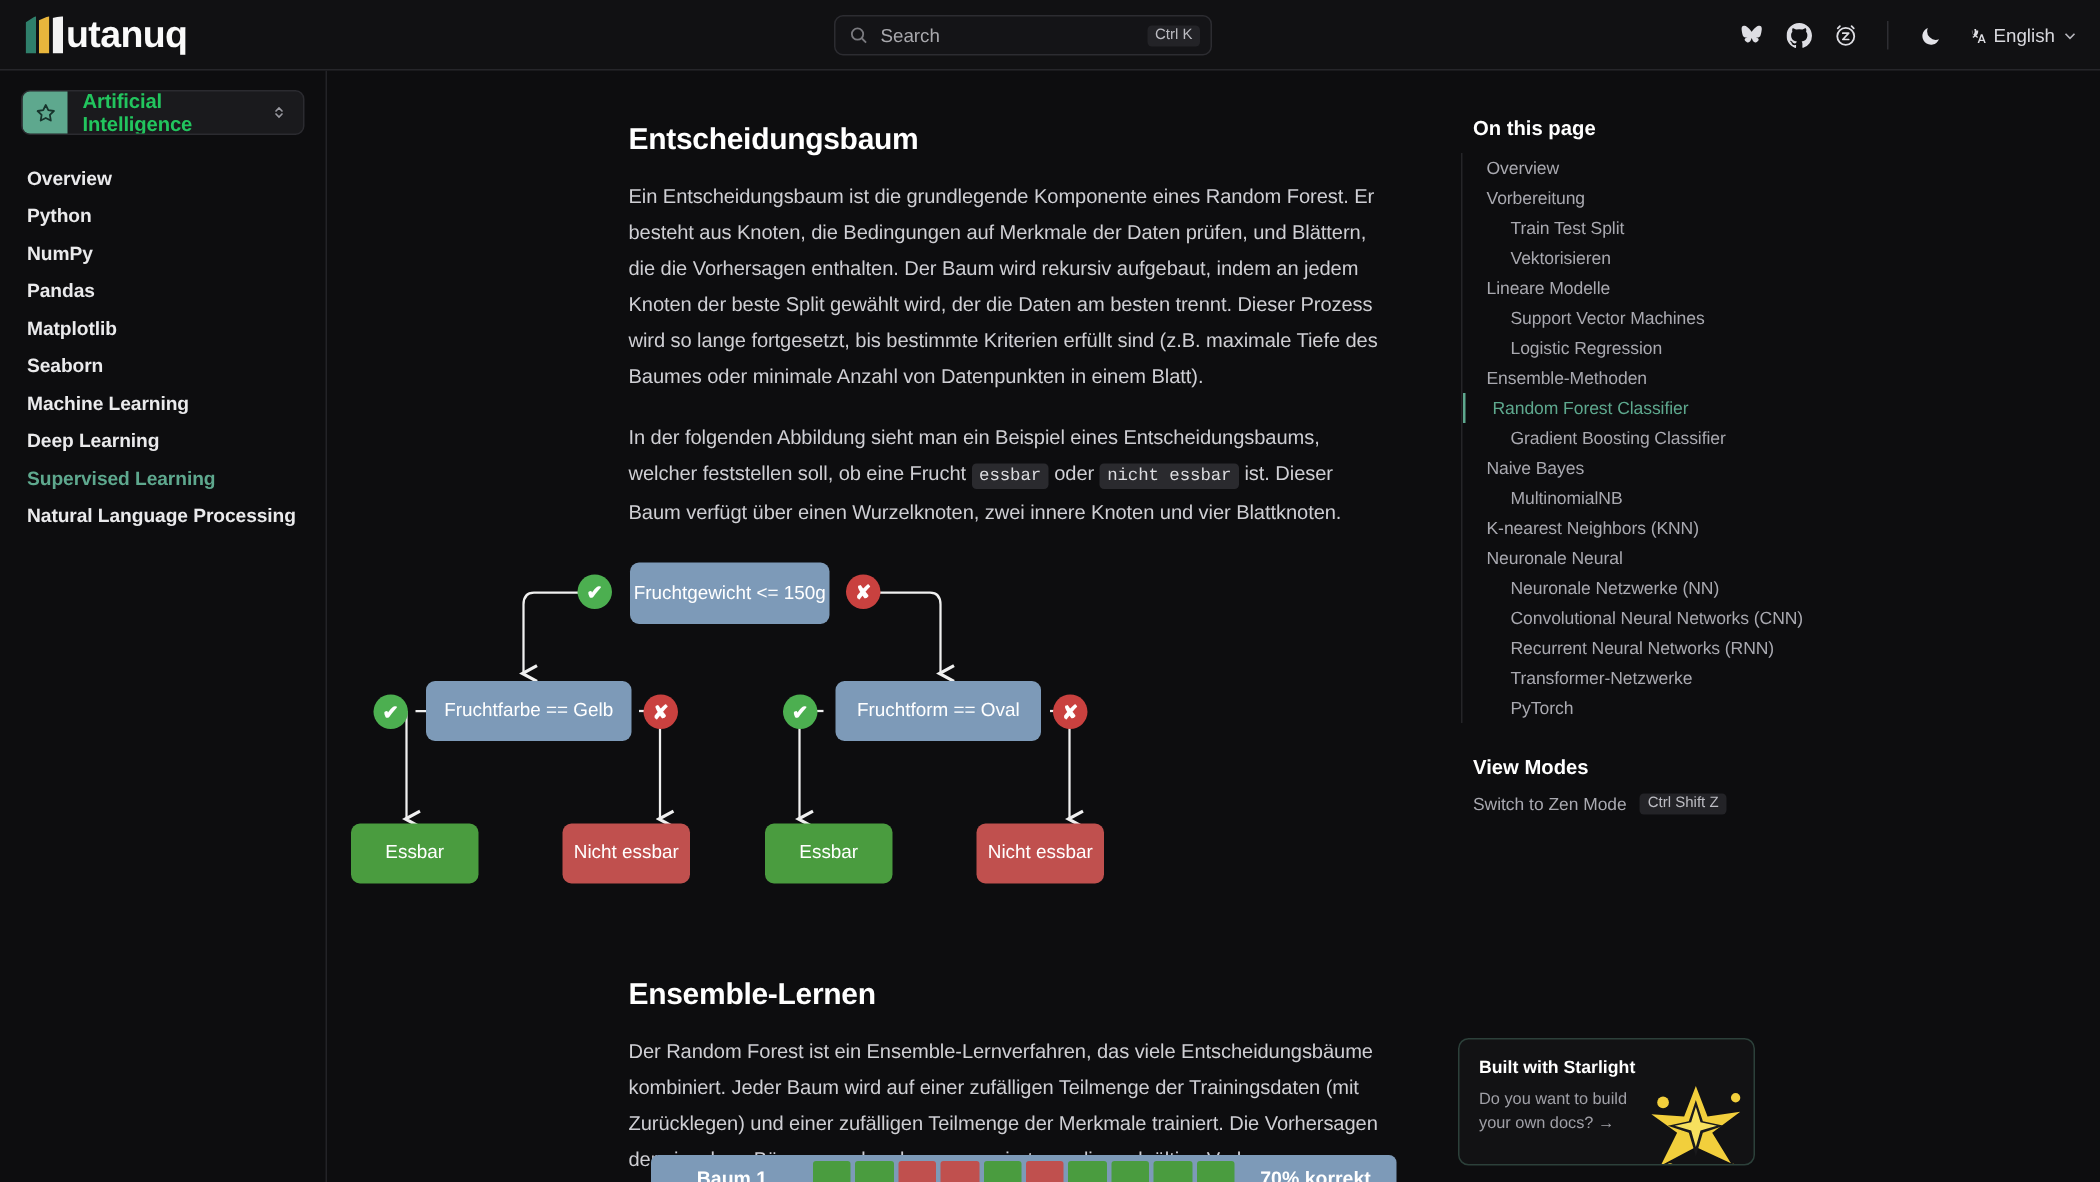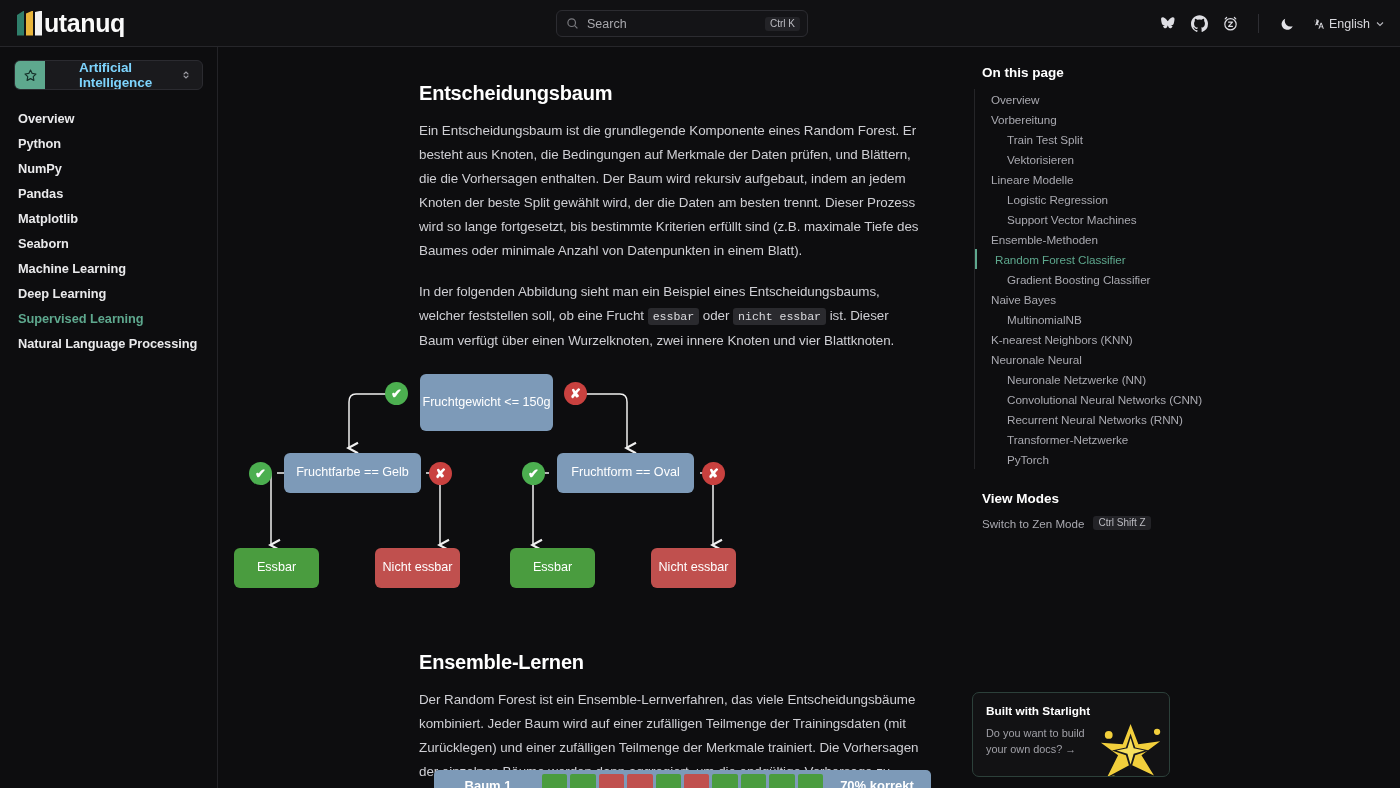--- a/index.html
+++ b/index.html
@@ -79,22 +79,22 @@
     height: 30px; background: #1a1a1d; border: 1px solid #2b2b30;
     border-radius: 6px; display: flex; align-items: center;
     overflow: hidden; cursor: pointer; margin-bottom: 16px;
   }
   .site-select .badge {
     width: 30px; height: 30px; background: #5ea88e; flex: none;
     display: flex; align-items: center; justify-content: center;
     color: #123029;
   }
   .site-select .sname {
-    flex: 1; font-size: 13.5px; font-weight: 700; color: #7dd3fc;
-    padding-left: 10px; letter-spacing: -0.1px; margin-left: 24px;
+    flex: 1; font-size: 13.5px; font-weight: 700; color: #22c55e;
+    padding-left: 10px; letter-spacing: -0.1px;
   }
   .site-select .chev { padding-right: 10px; color: #9a9aa1; display: flex; }
   .nav-list { list-style: none; }
   .nav-list li {
     font-size: 12.8px; font-weight: 700; color: #eaeaec;
     padding: 5px 4px; cursor: pointer; letter-spacing: -0.05px;
   }
   .nav-list li.active { color: #5ea88e; }
 
   
@@ -155,21 +155,21 @@
   }
   .forest-cells { display: flex; gap: 3px; flex: 1; padding: 4px 0; }
   .forest-cells span { flex: 1; height: 22px; border-radius: 2px; }
   .forest-row .acc {
     width: 108px; text-align: center; font-size: 13px;
     font-weight: 700; color: #ffffff; flex: none;
   }
 
   
   .toc {
-    position: absolute; left: 964px; top: 34px;
+    position: absolute; left: 964px; top: 47px;
     width: 436px; height: 741px;
     padding: 31px 26px 0 10px;
     overflow: hidden;
   }
   .toc h3 {
     font-size: 13.5px; font-weight: 700; color: #ffffff;
     margin-bottom: 9px; padding-left: 8px;
   }
   .toc ul { list-style: none; border-left: 1px solid #252528; }
   .toc li {
@@ -319,21 +319,21 @@
         <path d="M206 103 V175" fill="none" stroke="#f0f0f0" stroke-width="1.5" marker-end="url(#ah)"></path>
         <path d="M192 103 H199" stroke="#f0f0f0" stroke-width="1.5"></path>
 
         <path d="M299 103 V175" fill="none" stroke="#f0f0f0" stroke-width="1.5" marker-end="url(#ah)"></path>
         <path d="M306 103 H315" stroke="#f0f0f0" stroke-width="1.5"></path>
 
         <path d="M479 103 V175" fill="none" stroke="#f0f0f0" stroke-width="1.5" marker-end="url(#ah)"></path>
         <path d="M466 103 H472" stroke="#f0f0f0" stroke-width="1.5"></path>
       </svg>
 
-      <div class="node decision" style="left:186px;top:4px;width:133px;height:57px;">
+      <div class="node decision" style="left:186px;top:4px;width:133px;height:41px;">
         <span>Fruchtgewicht &lt;= 150g</span>
       </div>
       <div class="mark yes" style="left:151px;top:12px;">
         <span>✔</span>
       </div>
       <div class="mark no" style="left:330px;top:12px;">
         <span>✘</span>
       </div>
 
       <div class="node decision" style="left:50px;top:83px;width:137px;height:40px;">
@@ -395,22 +395,22 @@
 </div>
 
 <div class="toc">
   <h3>On this page</h3>
   <ul id="toc-list">
       <li class=""><span>Overview</span></li>
       <li class=""><span>Vorbereitung</span></li>
       <li class="sub "><span>Train Test Split</span></li>
       <li class="sub "><span>Vektorisieren</span></li>
       <li class=""><span>Lineare Modelle</span></li>
+      <li class="sub "><span>Support Vector Machines</span></li>
       <li class="sub "><span>Logistic Regression</span></li>
-      <li class="sub "><span>Support Vector Machines</span></li>
       <li class=""><span>Ensemble-Methoden</span></li>
       <li class="sub active"><span>Random Forest Classifier</span></li>
       <li class="sub "><span>Gradient Boosting Classifier</span></li>
       <li class=""><span>Naive Bayes</span></li>
       <li class="sub "><span>MultinomialNB</span></li>
       <li class=""><span>K-nearest Neighbors (KNN)</span></li>
       <li class=""><span>Neuronale Neural</span></li>
       <li class="sub "><span>Neuronale Netzwerke (NN)</span></li>
       <li class="sub "><span>Convolutional Neural Networks (CNN)</span></li>
       <li class="sub "><span>Recurrent Neural Networks (RNN)</span></li>

